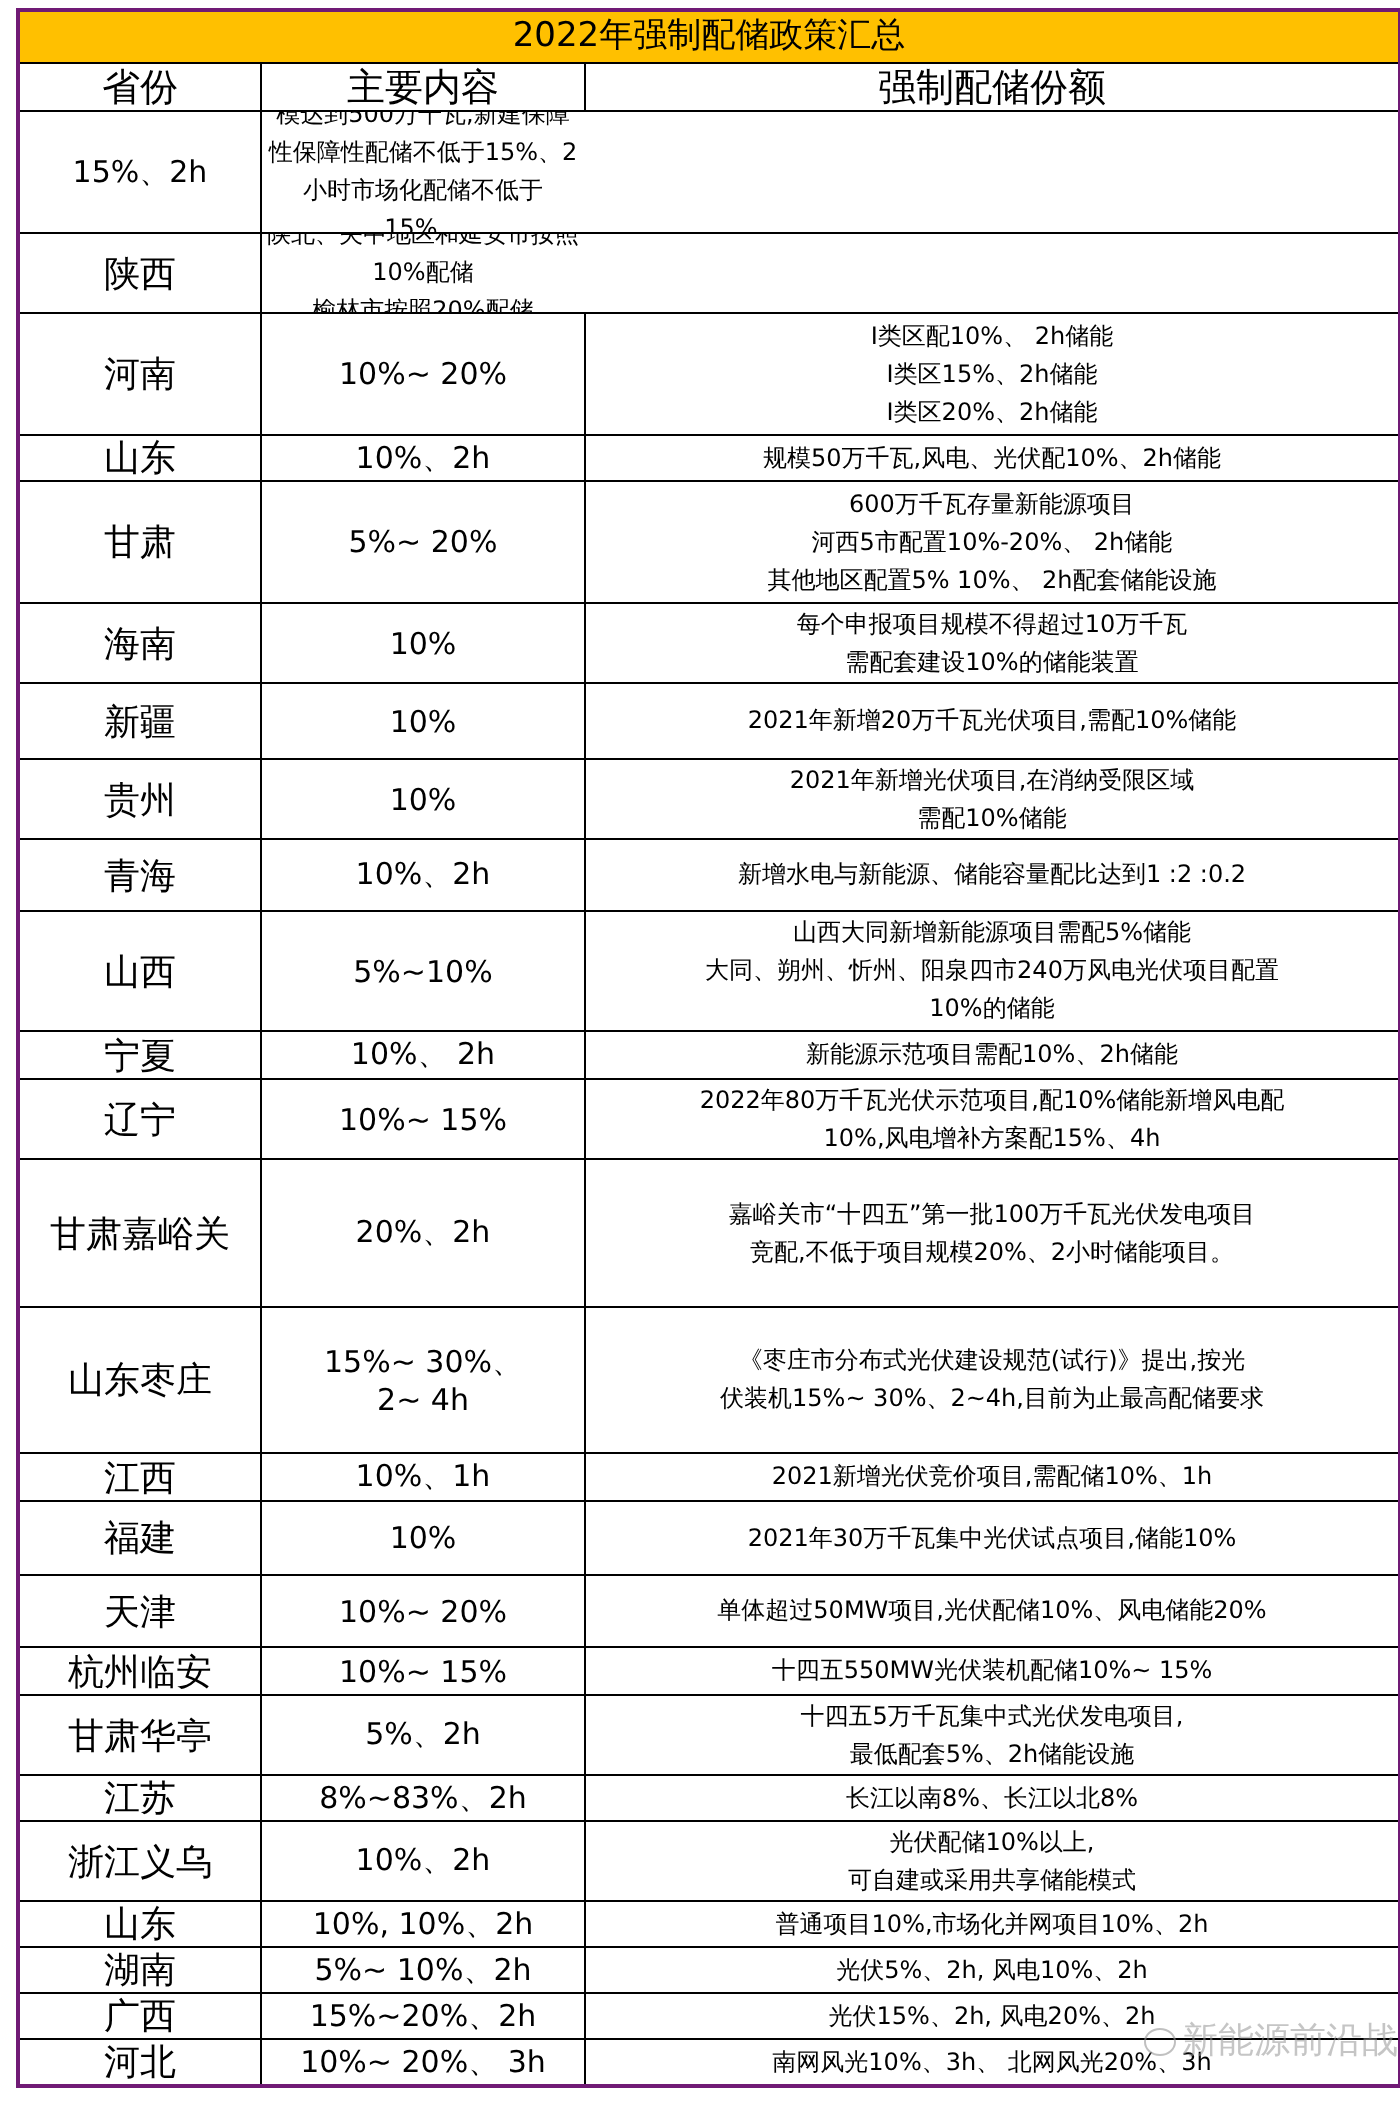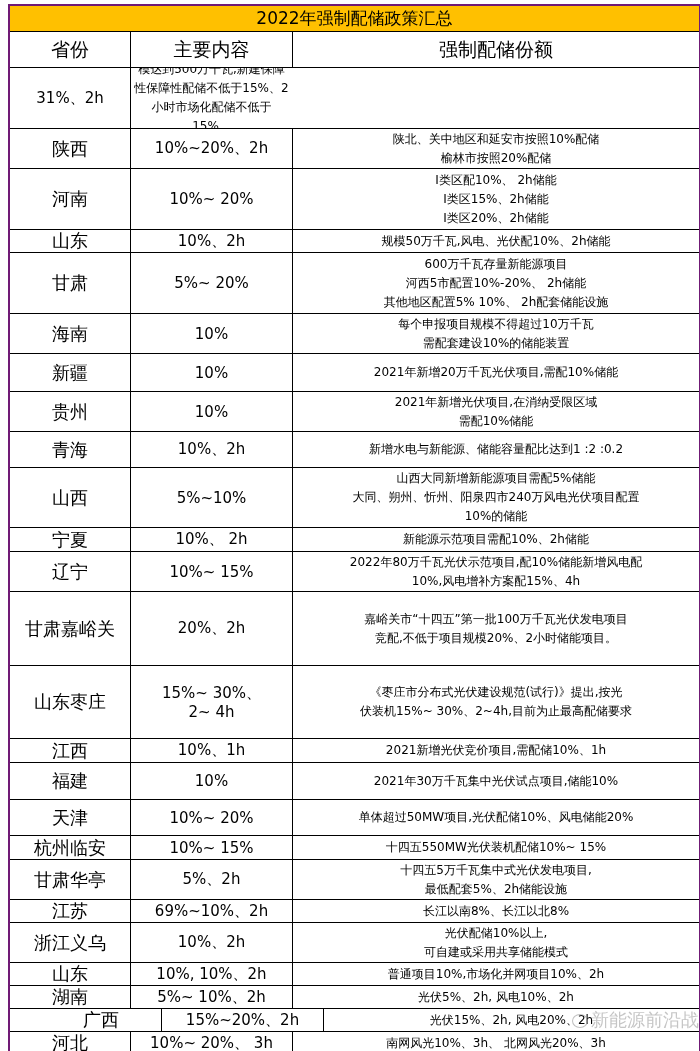--- a/index.html
+++ b/index.html
@@ -23,35 +23,34 @@
   .watermark { position: absolute; left: 572px; top: 1008px; font-size: 18px;
                color: rgba(150,150,150,0.55); white-space: nowrap; pointer-events: none; }
   .wm-icon { display: inline-block; width: 14px; height: 12px; border: 1.5px solid rgba(150,150,150,0.6);
              border-radius: 50%; margin-right: 3px; vertical-align: middle; }
 </style>
 </head>
 <body>
 
 <div class="tbl">
   <div class="title">2022年强制配储政策汇总</div>
-  <div class="row hdr" style="height:36px">
+  <div class="row hdr" style="height:24px">
     <div class="cell">省份</div>
     <div class="cell">主要内容</div>
     <div class="cell">强制配储份额</div>
   </div>
   <div id="rows">
       <div class="row" style="height: 61px;">
-        <div class="cell quota">31%、2h</div>
+        <div class="cell quota">15%、2h</div>
         <div class="cell content">2025年建成并网新型储能规模达到500万千瓦,新建保障
 性保障性配储不低于15%、2小时市场化配储不低于15%、
 4小时</div>
       </div>
       <div class="row" style="height: 40px;">
         <div class="cell prov">陕西</div>
-        <div class="cell quota">10%~20%、2h</div>
         <div class="cell content">陕北、关中地区和延安市按照10%配储
 榆林市按照20%配储</div>
       </div>
       <div class="row" style="height: 61px;">
         <div class="cell prov">河南</div>
         <div class="cell quota">10%~ 20%</div>
         <div class="cell content">I类区配10%、 2h储能
 I类区15%、2h储能
 I类区20%、2h储能</div>
       </div>
@@ -141,40 +140,40 @@
         <div class="cell content">十四五550MW光伏装机配储10%~ 15%</div>
       </div>
       <div class="row" style="height: 40px;">
         <div class="cell prov">甘肃华亭</div>
         <div class="cell quota">5%、2h</div>
         <div class="cell content">十四五5万千瓦集中式光伏发电项目,
 最低配套5%、2h储能设施</div>
       </div>
       <div class="row" style="height: 23px;">
         <div class="cell prov">江苏</div>
-        <div class="cell quota">69%~10%、2h</div>
+        <div class="cell quota">8%~83%、2h</div>
         <div class="cell content">长江以南8%、长江以北8%</div>
       </div>
       <div class="row" style="height: 40px;">
         <div class="cell prov">浙江义乌</div>
         <div class="cell quota">10%、2h</div>
         <div class="cell content">光伏配储10%以上,
 可自建或采用共享储能模式</div>
       </div>
       <div class="row" style="height: 23px;">
         <div class="cell prov">山东</div>
         <div class="cell quota">10%, 10%、2h</div>
         <div class="cell content">普通项目10%,市场化并网项目10%、2h</div>
       </div>
       <div class="row" style="height: 23px;">
         <div class="cell prov">湖南</div>
         <div class="cell quota">5%~ 10%、2h</div>
         <div class="cell content">光伏5%、2h, 风电10%、2h</div>
       </div>
-      <div class="row" style="height: 23px; padding-left: 31px;">
+      <div class="row" style="height: 23px;">
         <div class="cell prov">广西</div>
         <div class="cell quota">15%~20%、2h</div>
         <div class="cell content">光伏15%、2h, 风电20%、2h</div>
       </div>
       <div class="row" style="height: 22px;">
         <div class="cell prov">河北</div>
         <div class="cell quota">10%~ 20%、 3h</div>
         <div class="cell content">南网风光10%、3h、 北网风光20%、3h</div>
       </div>
     </div>

